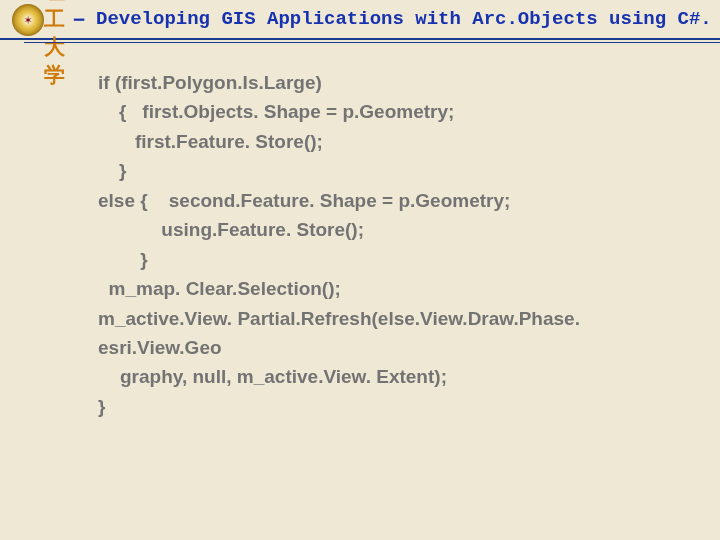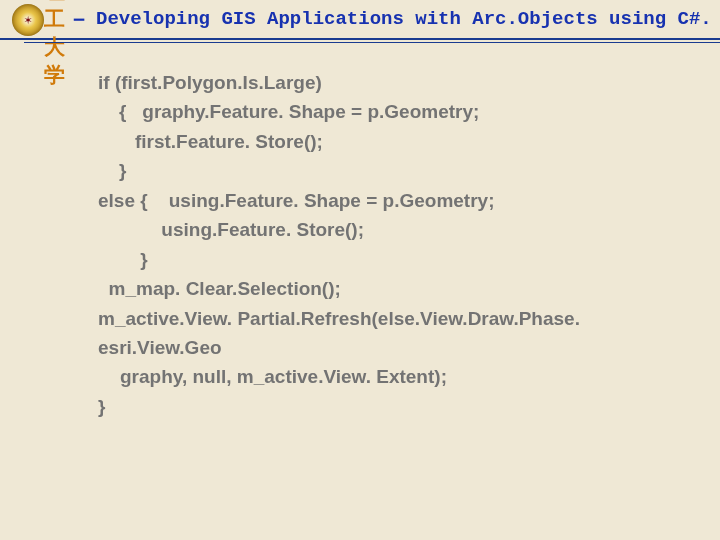--- a/index.html
+++ b/index.html
@@ -88,23 +88,23 @@
 
 <div class="header">
   <div class="logo">✶</div>
   <span class="uni-text">西理工大学</span>
   <span class="dash">－</span>
   <span class="title-text">Developing GIS Applications with Arc.Objects using C#. NE</span>
 </div>
 
 <div class="content">
   <div class="line">if (first.Polygon.Is.Large)</div>
-  <div class="line">    {   graphy.Feature. Shape = p.Geometry;</div>
+  <div class="line">    {   first.Objects. Shape = p.Geometry;</div>
   <div class="line">       first.Feature. Store();</div>
   <div class="line">    }</div>
-  <div class="line">else {    using.Feature. Shape = p.Geometry;</div>
+  <div class="line">else {    second.Feature. Shape = p.Geometry;</div>
   <div class="line">            using.Feature. Store();</div>
   <div class="line">        }</div>
   <div class="line">  m_map. Clear.Selection();</div>
   <div class="wrap">m_active.View. Partial.Refresh(else.View.Draw.Phase. esri.View.Geo</div>
   <div class="wrap-cont">graphy, null, m_active.View. Extent);</div>
   <div class="line">}</div>
 </div>
 
 </body></html>

